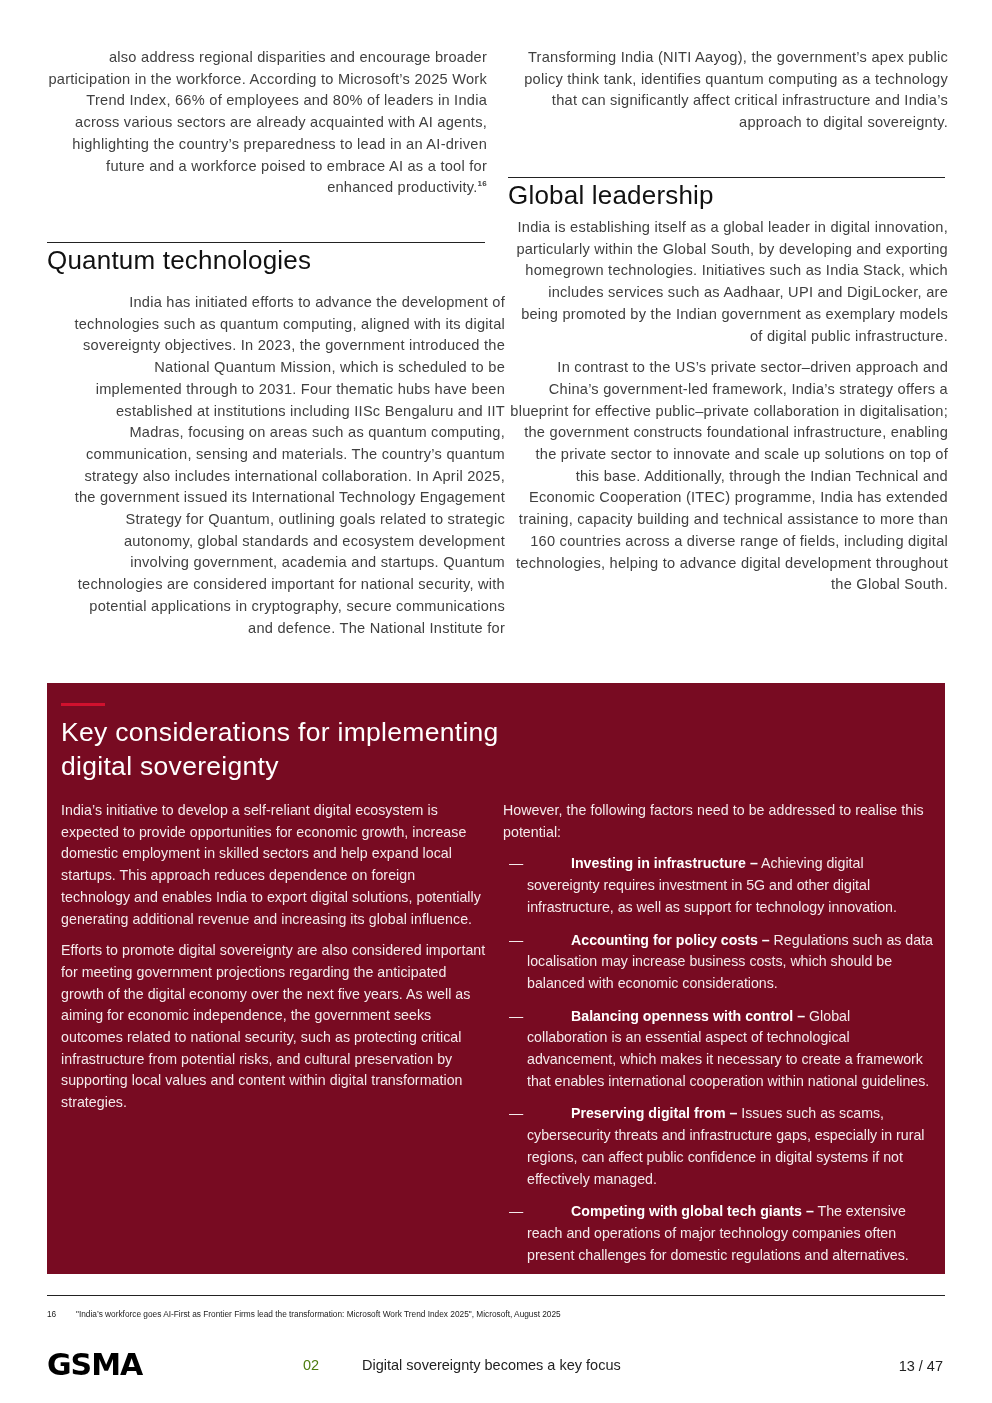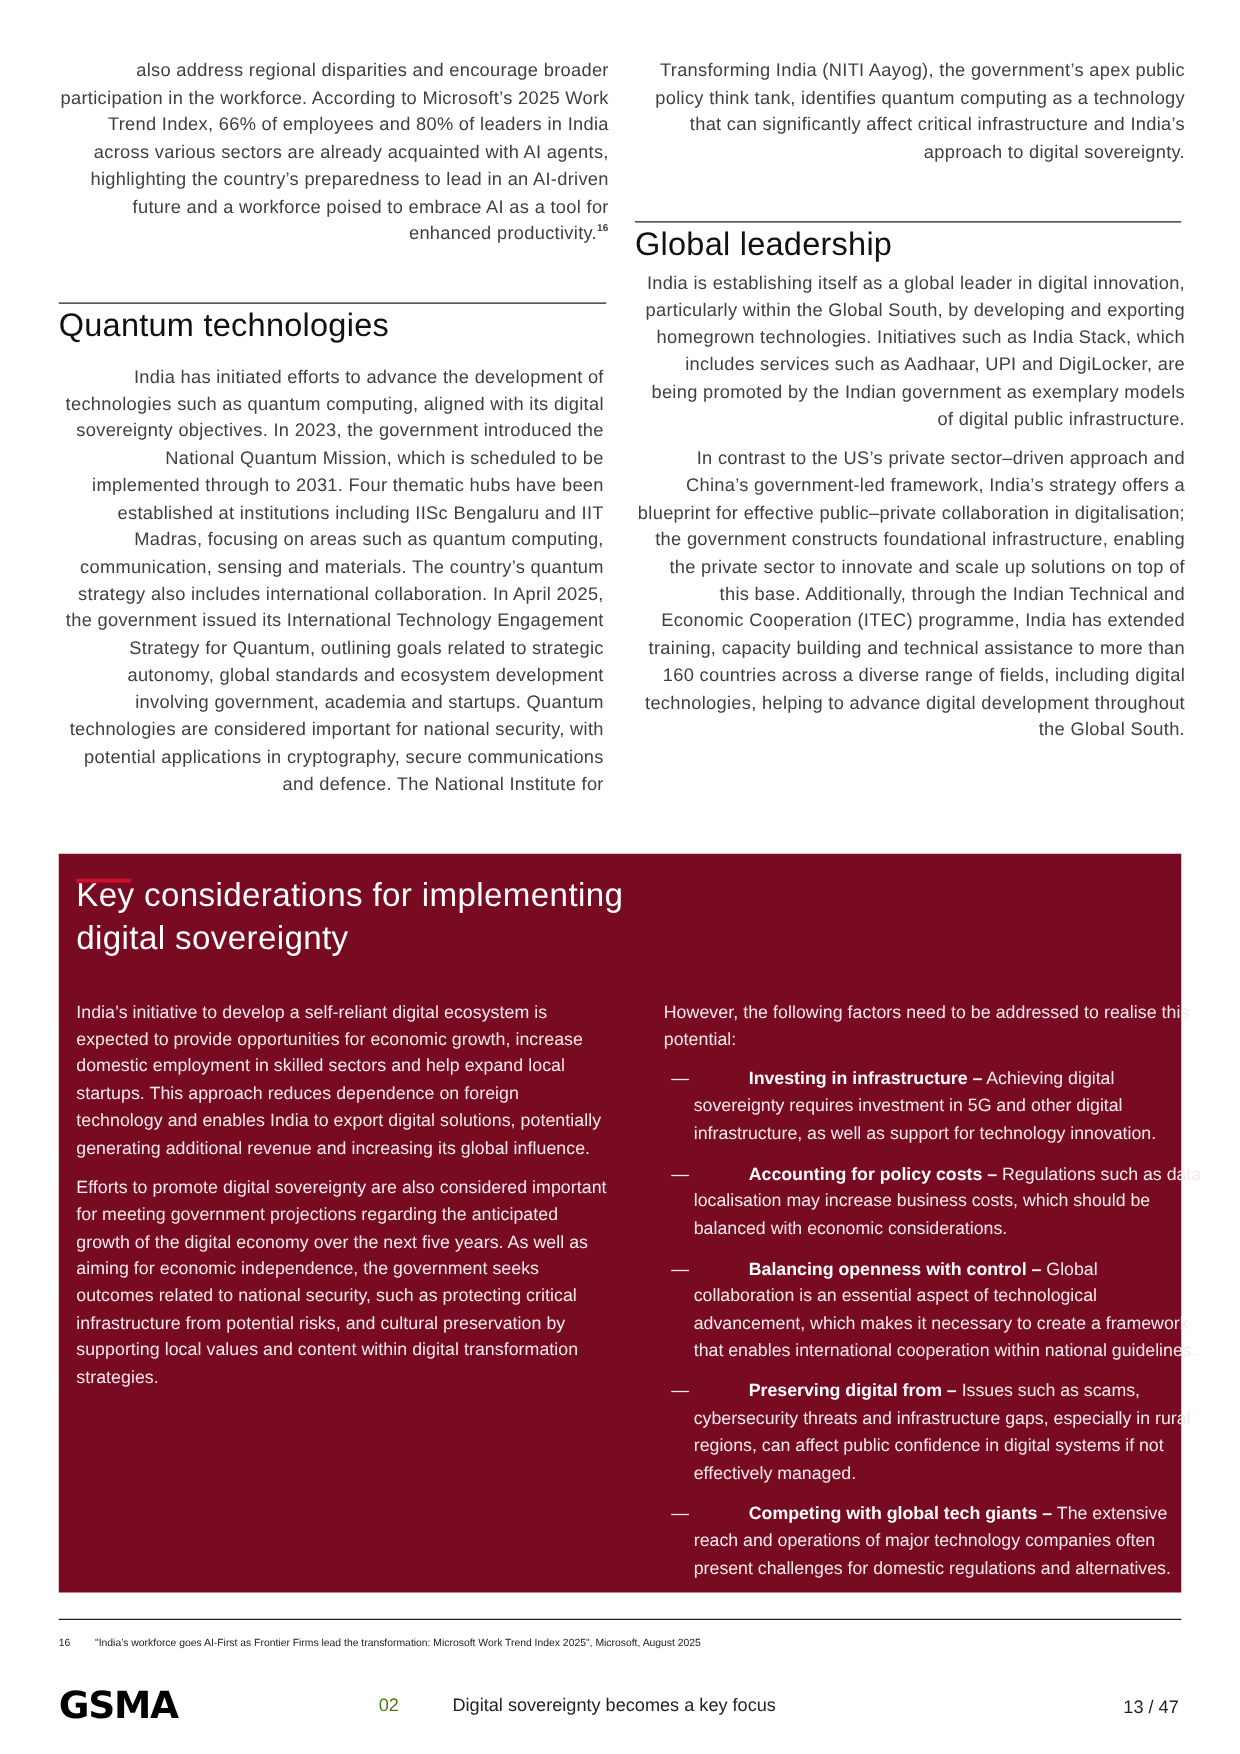--- a/index.html
+++ b/index.html
@@ -6,24 +6,24 @@
   body { width: 992px; height: 1403px; position: relative; overflow: hidden;
          font-family: "Liberation Sans", "DejaVu Sans", sans-serif; color: #1a1a1a; }
   .col { position: absolute; width: 440px; }
   .body-text { font-size: 14.6px; line-height: 21.7px; letter-spacing: 0.25px; margin: 0; color: #404040; text-align: right; }
   .body-text sup { font-size: 8px; line-height: 0; vertical-align: 6px; font-weight: bold; }
   .rule { position: absolute; height: 1px; background: #222; }
   .h2 { position: absolute; font-size: 26px; font-weight: normal; margin: 0; color: #111; letter-spacing: 0.2px; }
 
   .callout { position: absolute; left: 47px; top: 683px; width: 898px; height: 591px; background: #780b22; color: #fff; }
   .callout .accent { position: absolute; left: 14px; top: 20px; width: 44px; height: 3px; background: #d0112e; }
-  .callout .title { position: absolute; left: 14px; top: 16px; font-size: 26.5px; line-height: 34px; font-weight: normal; margin: 0; letter-spacing: 0.3px; }
+  .callout .title { position: absolute; left: 14px; top: 32px; font-size: 26.5px; line-height: 34px; font-weight: normal; margin: 0; letter-spacing: 0.3px; }
   .callout .cbody { font-size: 14.2px; line-height: 21.7px; margin: 0; color: #f4eaec; letter-spacing: 0.05px; }
   .callout .cleft { position: absolute; left: 14px; top: 117px; width: 425px; }
-  .callout .cright { position: absolute; left: 484px; top: 117px; width: 430px; }
+  .callout .cright { position: absolute; left: 456px; top: 117px; width: 430px; }
   .callout ul { list-style: none; margin: 10px 0 0 0; padding: 0; }
   .callout li { position: relative; padding-left: 24px; margin-bottom: 11px; font-size: 14.2px; line-height: 21.7px; color: #f4eaec; }
   .callout li .dash { position: absolute; left: 6px; top: 0; }
   .callout li b { color: #ffffff; padding-left: 44px; }
 
   .footnote { position: absolute; left: 47px; top: 1309px; font-size: 8.3px; color: #222; }
   .footnote .num { display: inline-block; width: 29px; }
   .footer { position: absolute; top: 1350px; left: 47px; width: 898px; height: 30px; }
   .logo { position: absolute; left: 0; top: 0; font-size: 30px; font-weight: 900; letter-spacing: -1px; color: #000; font-family: "DejaVu Sans", sans-serif; line-height: 30px; }
   .chapter-num { position: absolute; left: 256px; top: 7px; font-size: 14.5px; color: #4d7c0f; }
@@ -32,21 +32,21 @@
 </style>
 </head>
 <body>
 
 <div class="col" style="left:47px; top:47px;">
   <p class="body-text"><span>also address regional disparities and encourage broader participation in the workforce. According to Microsoft’s 2025 Work Trend Index, 66% of employees and 80% of leaders in India across various sectors are already acquainted with AI agents, highlighting the country’s preparedness to lead in an AI-driven future and a workforce poised to embrace AI as a tool for enhanced productivity.</span><sup>16</sup></p>
 </div>
 
 <div class="rule" style="left:47px; top:242px; width:438px;"></div>
 <h2 class="h2" style="left:47px; top:245px;">Quantum technologies</h2>
-<div class="col" style="left:43px; top:292px;">
+<div class="col" style="left:65px; top:292px;">
   <p class="body-text">India has initiated efforts to advance the development of technologies such as quantum computing, aligned with its digital sovereignty objectives. In 2023, the government introduced the National Quantum Mission, which is scheduled to be implemented through to 2031. Four thematic hubs have been established at institutions including IISc Bengaluru and IIT Madras, focusing on areas such as quantum computing, communication, sensing and materials. The country’s quantum strategy also includes international collaboration. In April 2025, the government issued its International Technology Engagement Strategy for Quantum, outlining goals related to strategic autonomy, global standards and ecosystem development involving government, academia and startups. Quantum technologies are considered important for national security, with potential applications in cryptography, secure communications and defence. The National Institute for</p>
 </div>
 
 <div class="col" style="left:508px; top:47px;">
   <p class="body-text">Transforming India (NITI Aayog), the government’s apex public policy think tank, identifies quantum computing as a technology that can significantly affect critical infrastructure and India’s approach to digital sovereignty.</p>
 </div>
 
 <div class="rule" style="left:508px; top:177px; width:437px;"></div>
 <h2 class="h2" style="left:508px; top:180px;">Global leadership</h2>
 <div class="col" style="left:508px; top:217px;">

